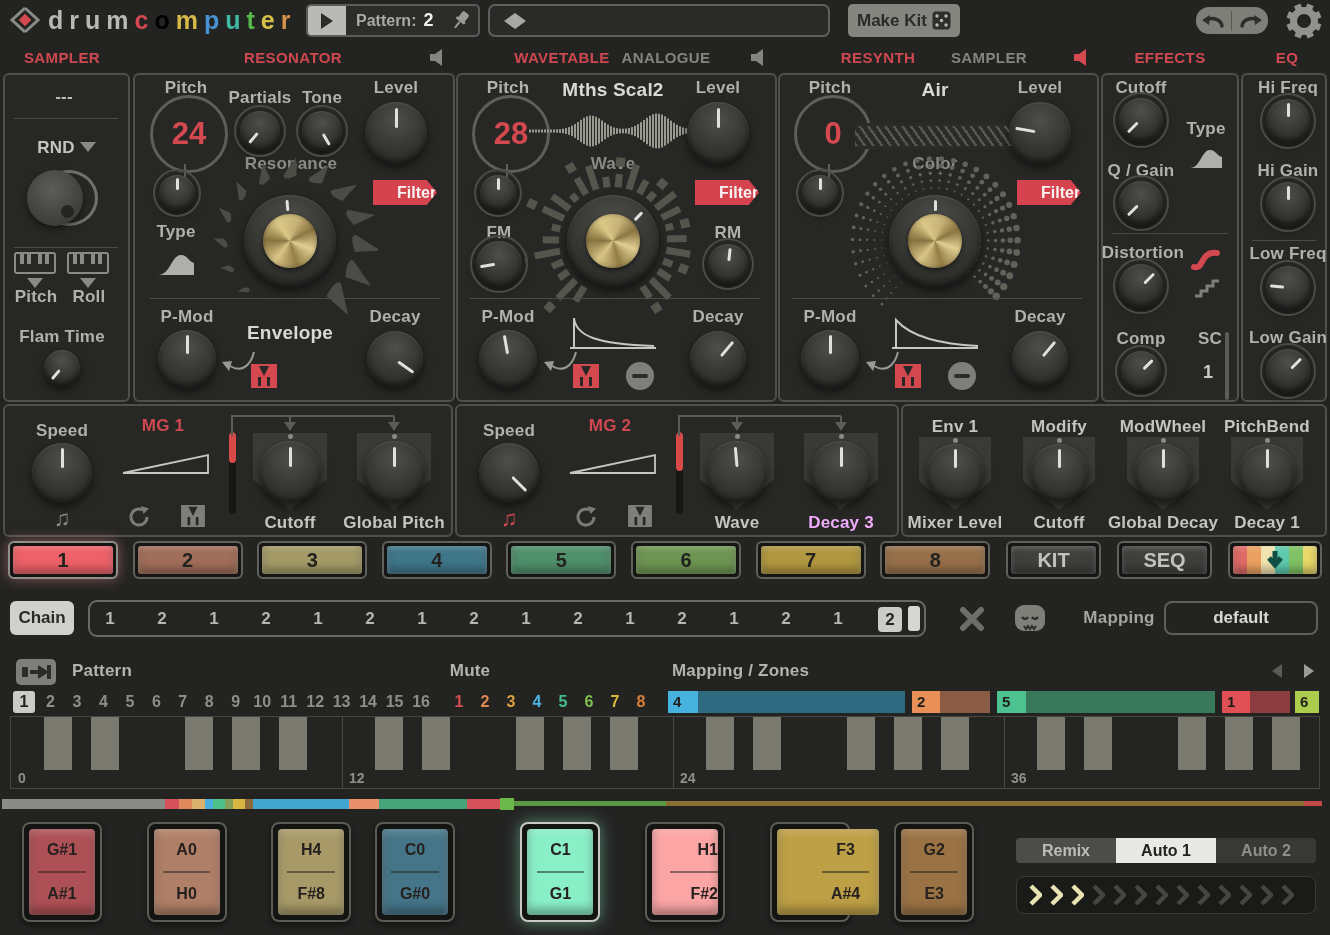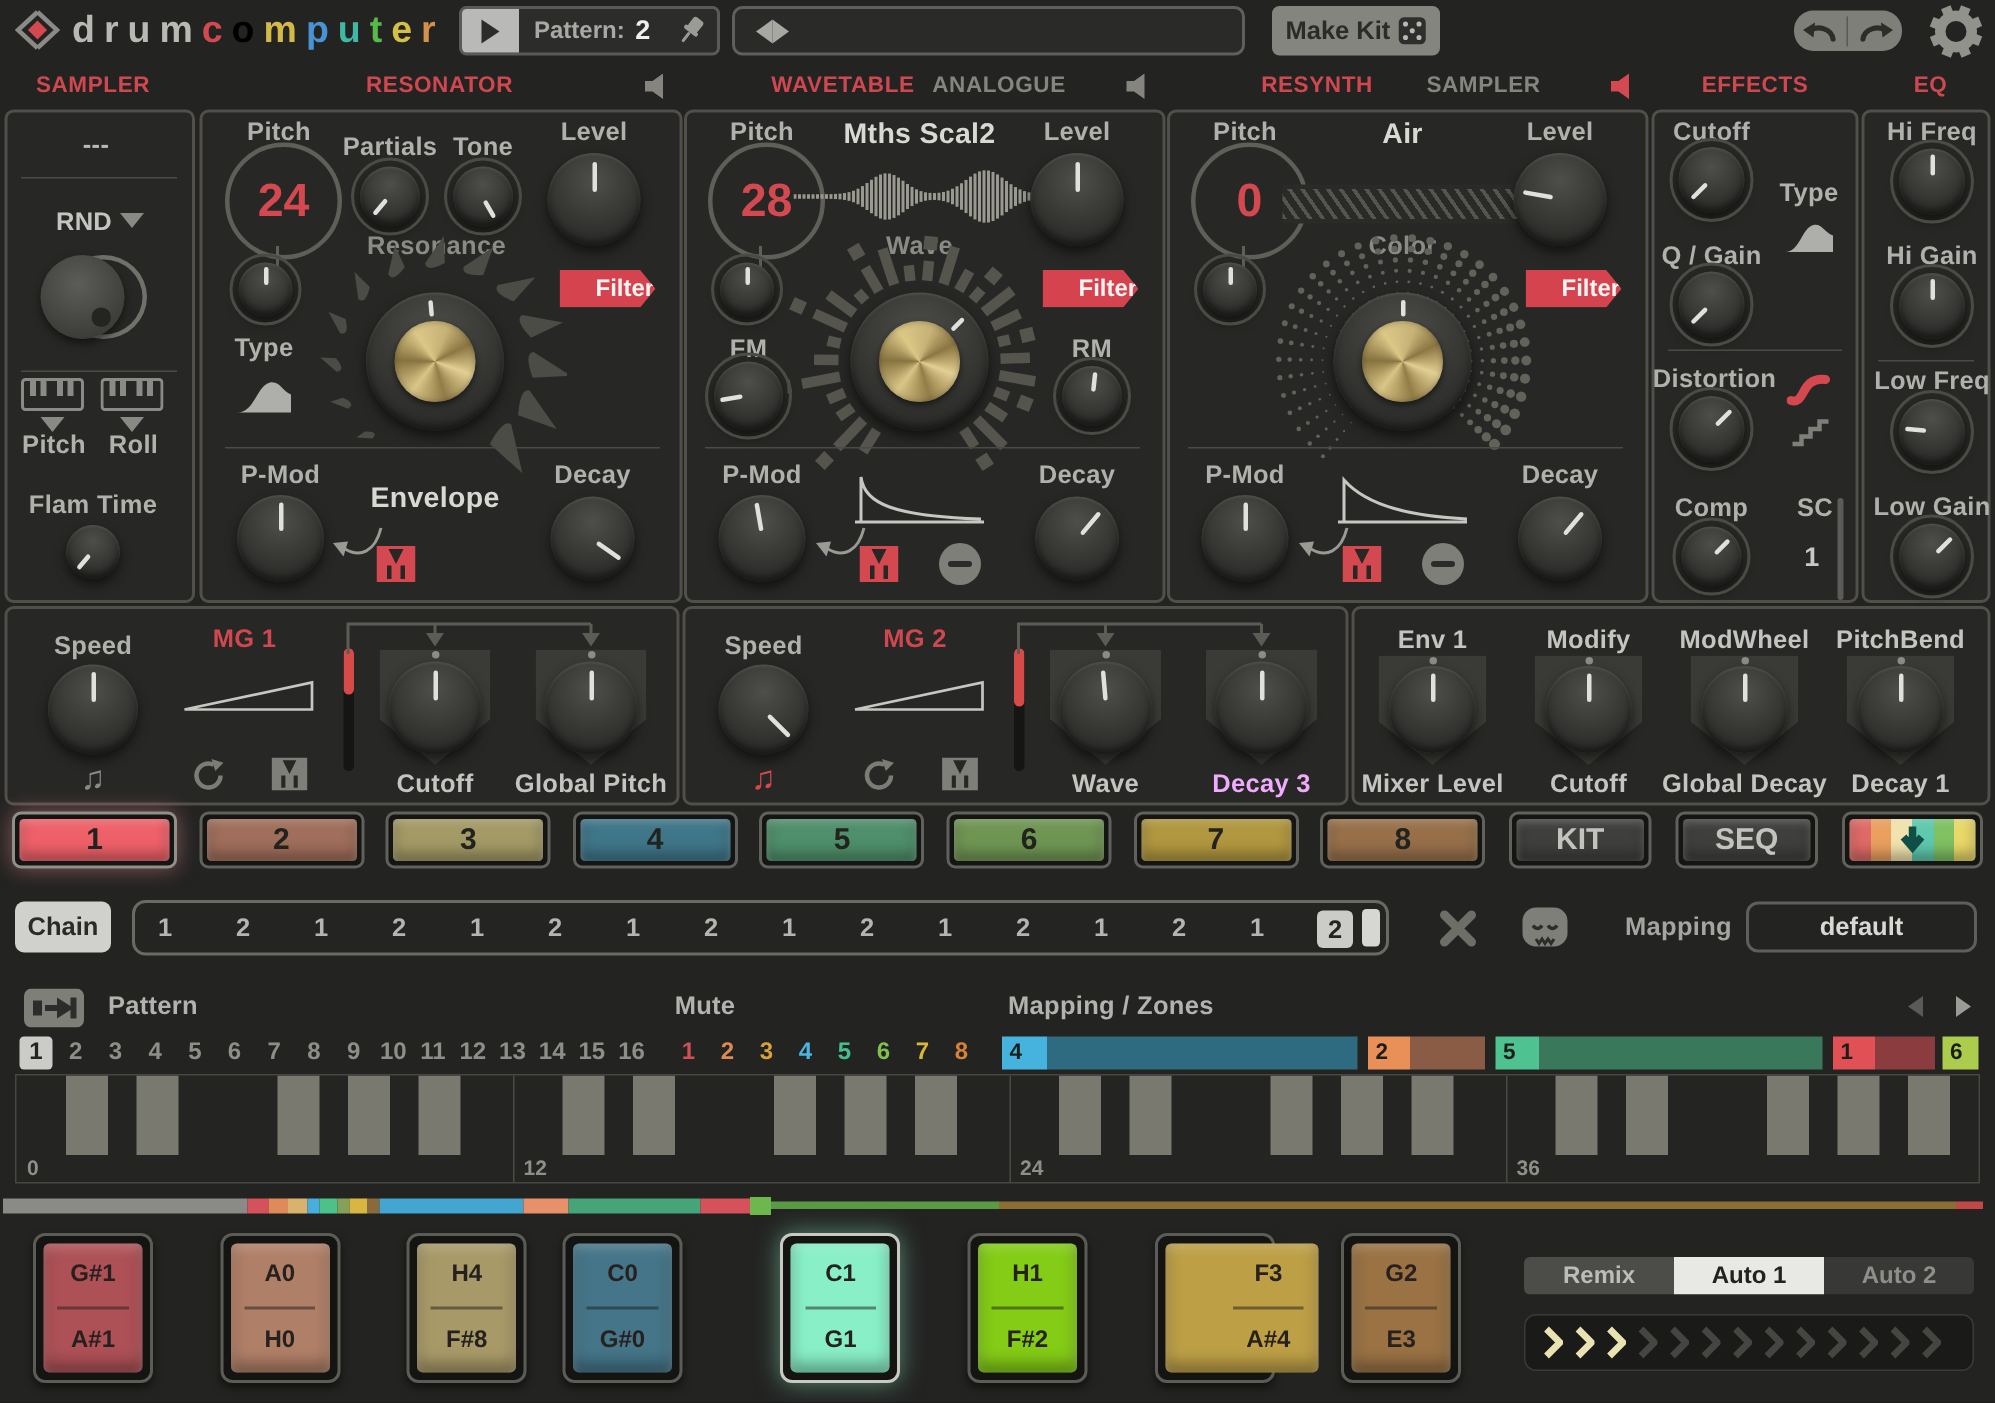--- a/index.html
+++ b/index.html
@@ -1043,21 +1043,21 @@
       </div>
     </div>
     <div class="bpad on" style="left: 520.4px;">
       <div class="bface" style="background: rgb(136, 239, 199);">
         <span>C1</span>
         <div class="bdiv"></div>
         <span>G1</span>
       </div>
     </div>
     <div class="bpad" style="left: 645px;">
-      <div class="bface" style="background: #84cc16;">
+      <div class="bface" style="background: #fca5a5; align-items: flex-end;">
         <span>H1</span>
         <div class="bdiv"></div>
         <span>F#2</span>
       </div>
     </div>
     <div class="bpad" style="left: 769.6px;">
       <div class="bface" style="background: rgb(189, 159, 70); padding-left: 36px;">
         <span>F3</span>
         <div class="bdiv"></div>
         <span>A#4</span>

